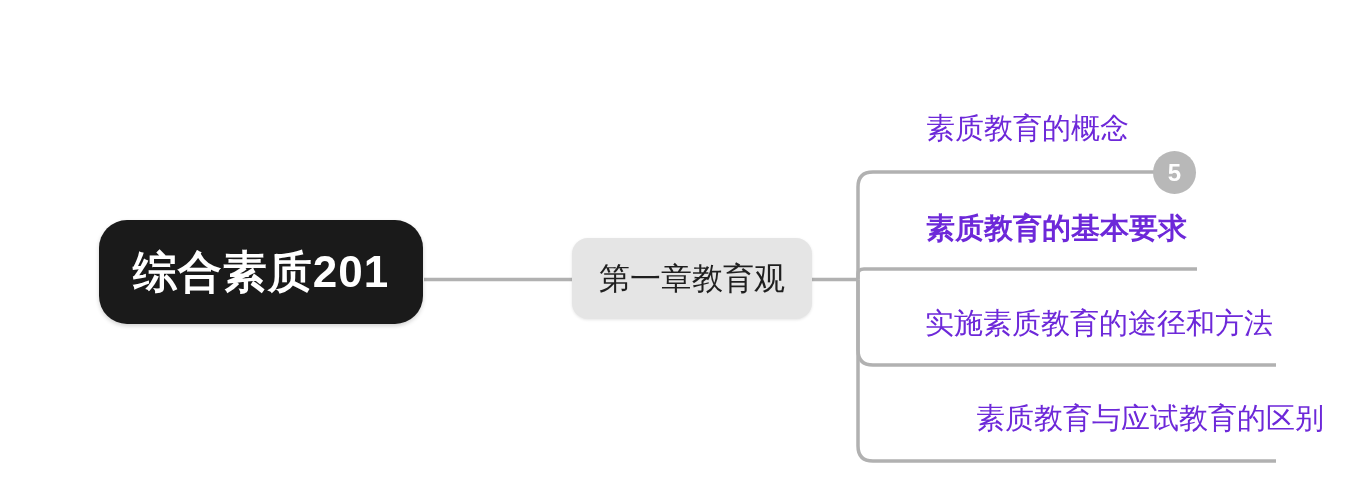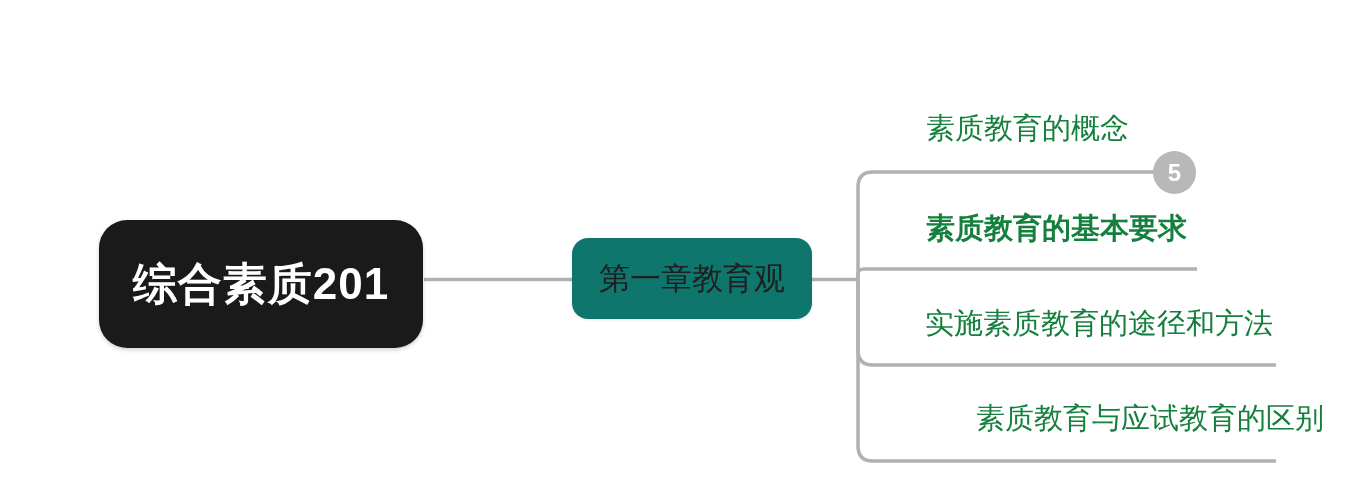--- a/index.html
+++ b/index.html
@@ -26,47 +26,47 @@
     position: absolute;
     display: flex;
     align-items: center;
     justify-content: center;
     box-sizing: border-box;
   }
   .root-node {
     left: 99px;
     top: 220px;
     width: 324px;
-    height: 128px;
+    height: 104px;
     background: #1a1a1a;
     border-radius: 28px;
     color: #ffffff;
     font-size: 44px;
     font-weight: 700;
     letter-spacing: 1px;
     box-shadow: 0 2px 4px rgba(0,0,0,0.18);
   }
   .branch-node {
     left: 572px;
     top: 238px;
     width: 240px;
     height: 81px;
-    background: #0f766e;
+    background: #e5e5e5;
     border-radius: 16px;
     color: #1f1f1f;
     font-size: 31px;
     font-weight: 500;
     box-shadow: 0 1px 3px rgba(0,0,0,0.10);
   }
   .subtopic {
     position: absolute;
     left: 926px;
     height: 34px;
     line-height: 34px;
-    color: #15803d;
+    color: #6d28d9;
     font-size: 29px;
     font-weight: 400;
     white-space: nowrap;
   }
   .subtopic-1 { top: 111px; }
   .subtopic-2 { top: 211px; font-weight: bold; }
   .subtopic-3 { top: 306px; left: 925px; }
   .subtopic-4 { top: 401px; left: 976px; }
   .badge {
     position: absolute;

